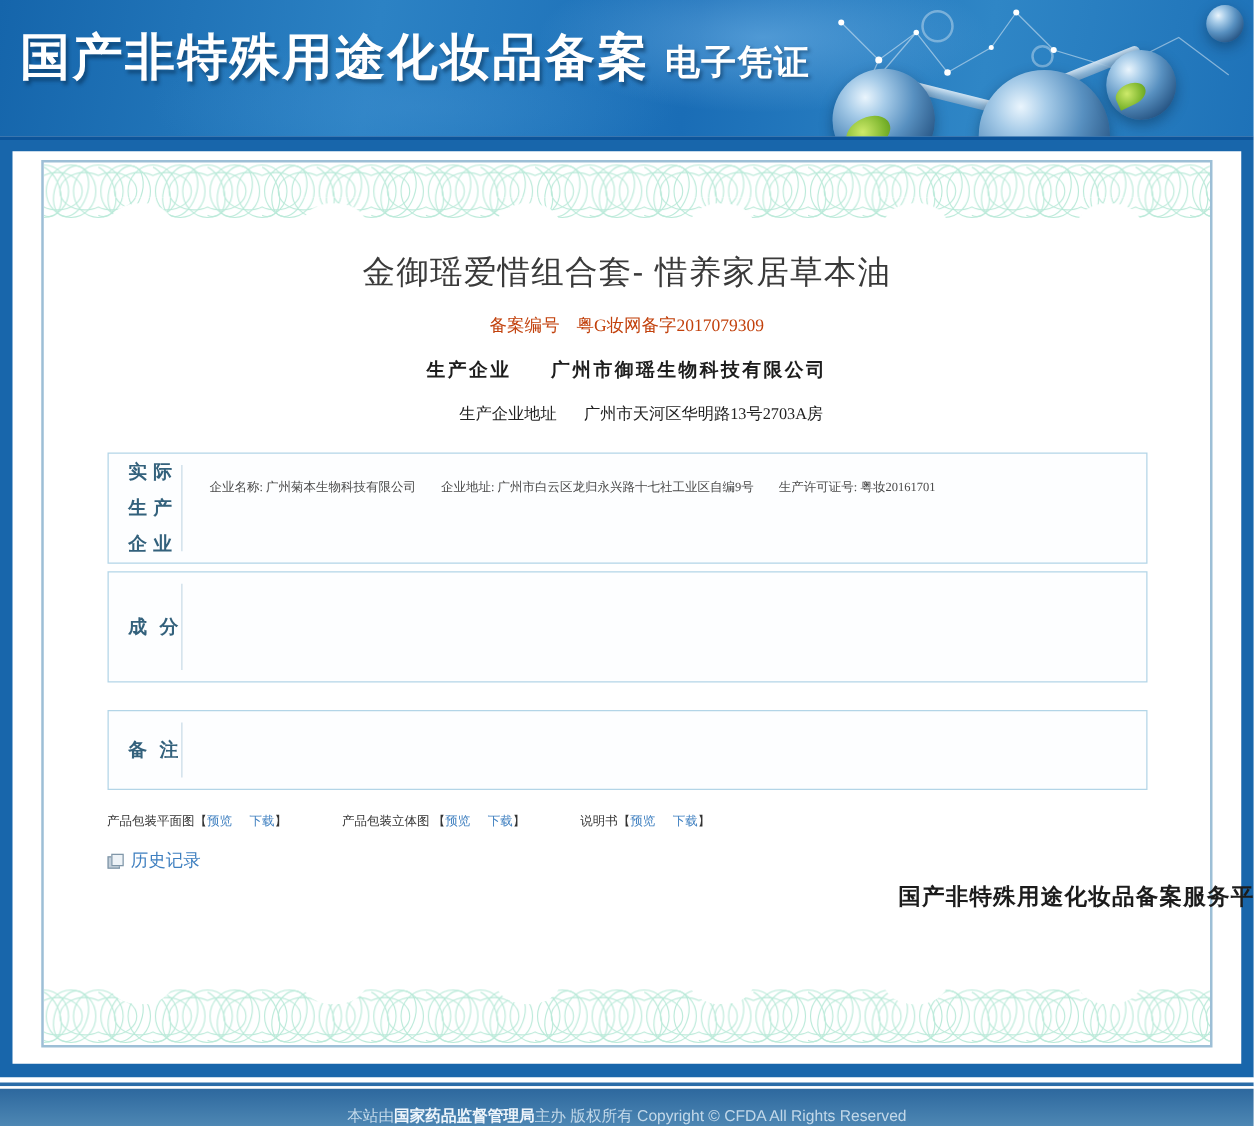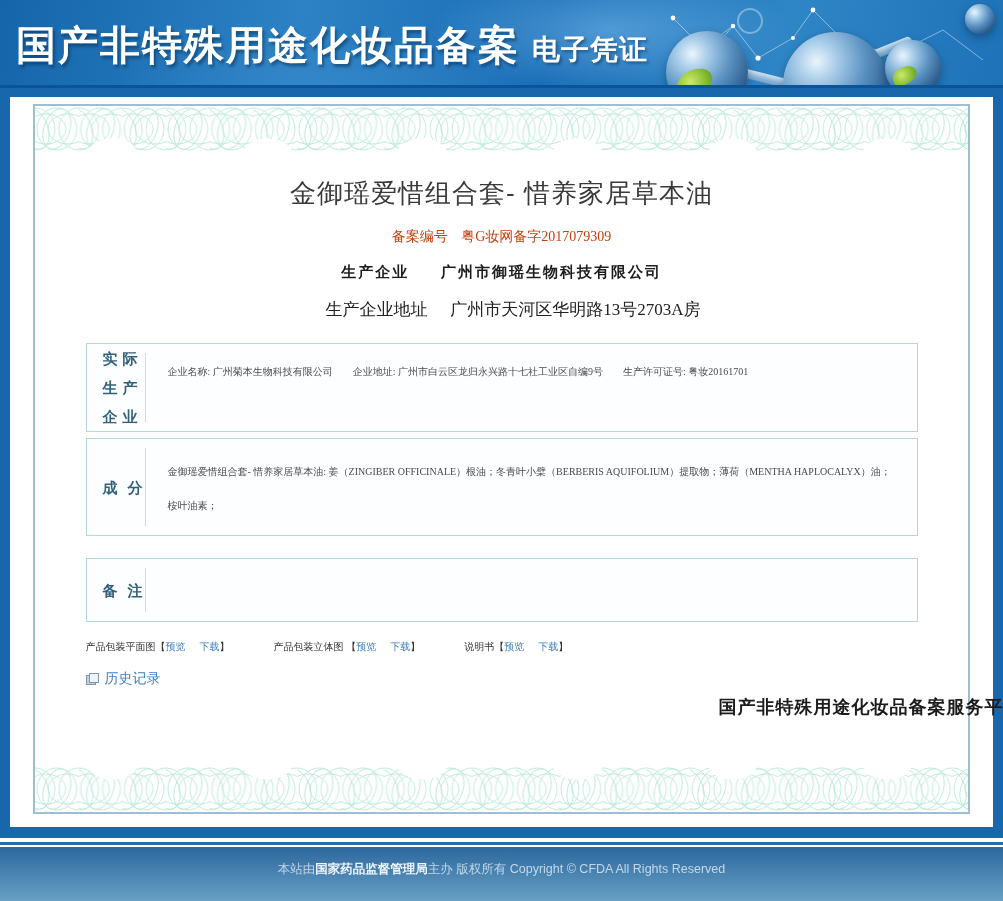--- a/index.html
+++ b/index.html
@@ -1,20 +1,20 @@
 <!DOCTYPE html>
 <html lang="zh"><head>
 <meta charset="utf-8">
 <style>
   * { margin:0; padding:0; box-sizing:border-box; }
   html,body { width:1003px; height:901px; overflow:hidden; background:#fff;
     font-family:"Liberation Sans","DejaVu Sans",sans-serif; }
 
   
-  .banner { position:relative; height:88px; overflow:hidden;
+  .banner { position:relative; height:112px; overflow:hidden;
     background:linear-gradient(100deg,#1565ab 0%,#2c82c4 30%,#1a6db6 55%,#2f86c6 78%,#1e72b8 100%);
     border-bottom:3px solid #0c549a; }
   .banner .patch1{position:absolute;left:430px;top:-30px;width:360px;height:120px;border-radius:50%;
     background:radial-gradient(closest-side,rgba(120,185,235,.55),rgba(120,185,235,0));}
   .banner .patch2{position:absolute;left:120px;top:30px;width:420px;height:110px;border-radius:50%;
     background:radial-gradient(closest-side,rgba(60,140,205,.5),rgba(60,140,205,0));}
   .banner-title-row{position:absolute;left:16px;top:18px;display:flex;align-items:baseline;z-index:5;}
   .banner-title{color:#fff;font-size:40px;font-weight:bold;letter-spacing:2px;
     text-shadow:2px 3px 3px rgba(0,30,60,.45);}
   .banner-subtitle{color:#fff;font-size:28px;font-weight:bold;margin-left:12px;letter-spacing:1px;
@@ -50,21 +50,21 @@
     font-family:"Liberation Sans","DejaVu Sans",sans-serif;}
   .filing-line{margin-top:17px;text-align:center;font-size:14px;color:#c2410c;
     font-family:"Liberation Serif","DejaVu Serif",serif;}
   .filing-line .lab{margin-right:10px;}
   .date-line{margin-top:19px;text-align:center;font-size:13px;color:#222;}
   .date-line .lab{font-weight:bold;margin-right:22px;letter-spacing:1px;}
   .date-line .val{font-family:"Liberation Serif","DejaVu Serif",serif;}
   .manu-line{margin-top:17px;text-align:center;font-size:15px;font-weight:bold;color:#1d1d1d;
     font-family:"Liberation Serif","DejaVu Serif",serif;letter-spacing:2px;}
   .manu-line .lab{margin-right:26px;}
-  .addr-line{margin-top:16px;text-align:center;font-size:17px;color:#222;padding-left:23px;}
+  .addr-line{margin-top:16px;text-align:center;font-size:13px;color:#222;padding-left:23px;}
   .addr-line .lab{margin-right:18px;}
   .addr-line .val{font-family:"Liberation Serif","DejaVu Serif",serif;}
 
   
   .rows{margin-top:22px;}
   .info-row{display:flex;border:1px solid #b3d5e7;background:#fdfeff;align-items:stretch;}
   .info-row .lblcell{width:58px;flex:0 0 58px;display:flex;align-items:center;padding-left:16px;}
   .info-row .lbl{font-size:15px;font-weight:bold;color:#33617c;line-height:29px;}
   .lbl.wide{letter-spacing:10px;white-space:nowrap;}
   .lbl.wrap3{letter-spacing:5px;width:42px;word-break:break-all;}
@@ -214,21 +214,20 @@
           </div>
           <div class="divider"></div>
           <div class="content">企业名称: 广州菊本生物科技有限公司　　企业地址: 广州市白云区龙归永兴路十七社工业区自编9号　　生产许可证号: 粤妆20161701</div>
         </div>
 
         <div class="info-row row-ingredients">
           <div class="lblcell">
             <span class="lbl wide">成分</span>
           </div>
           <div class="divider"></div>
-          <div class="content">金御瑶爱惜组合套- 惜养家居草本油: 姜（ZINGIBER OFFICINALE）根油；冬青叶小檗（BERBERIS AQUIFOLIUM）提取物；薄荷（MENTHA HAPLOCALYX）油；桉叶油素；</div>
         </div>
 
 
         <div class="info-row row-remarks">
           <div class="lblcell">
             <span class="lbl wide">备注</span>
           </div>
           <div class="divider"></div>
         </div>
       </div>

